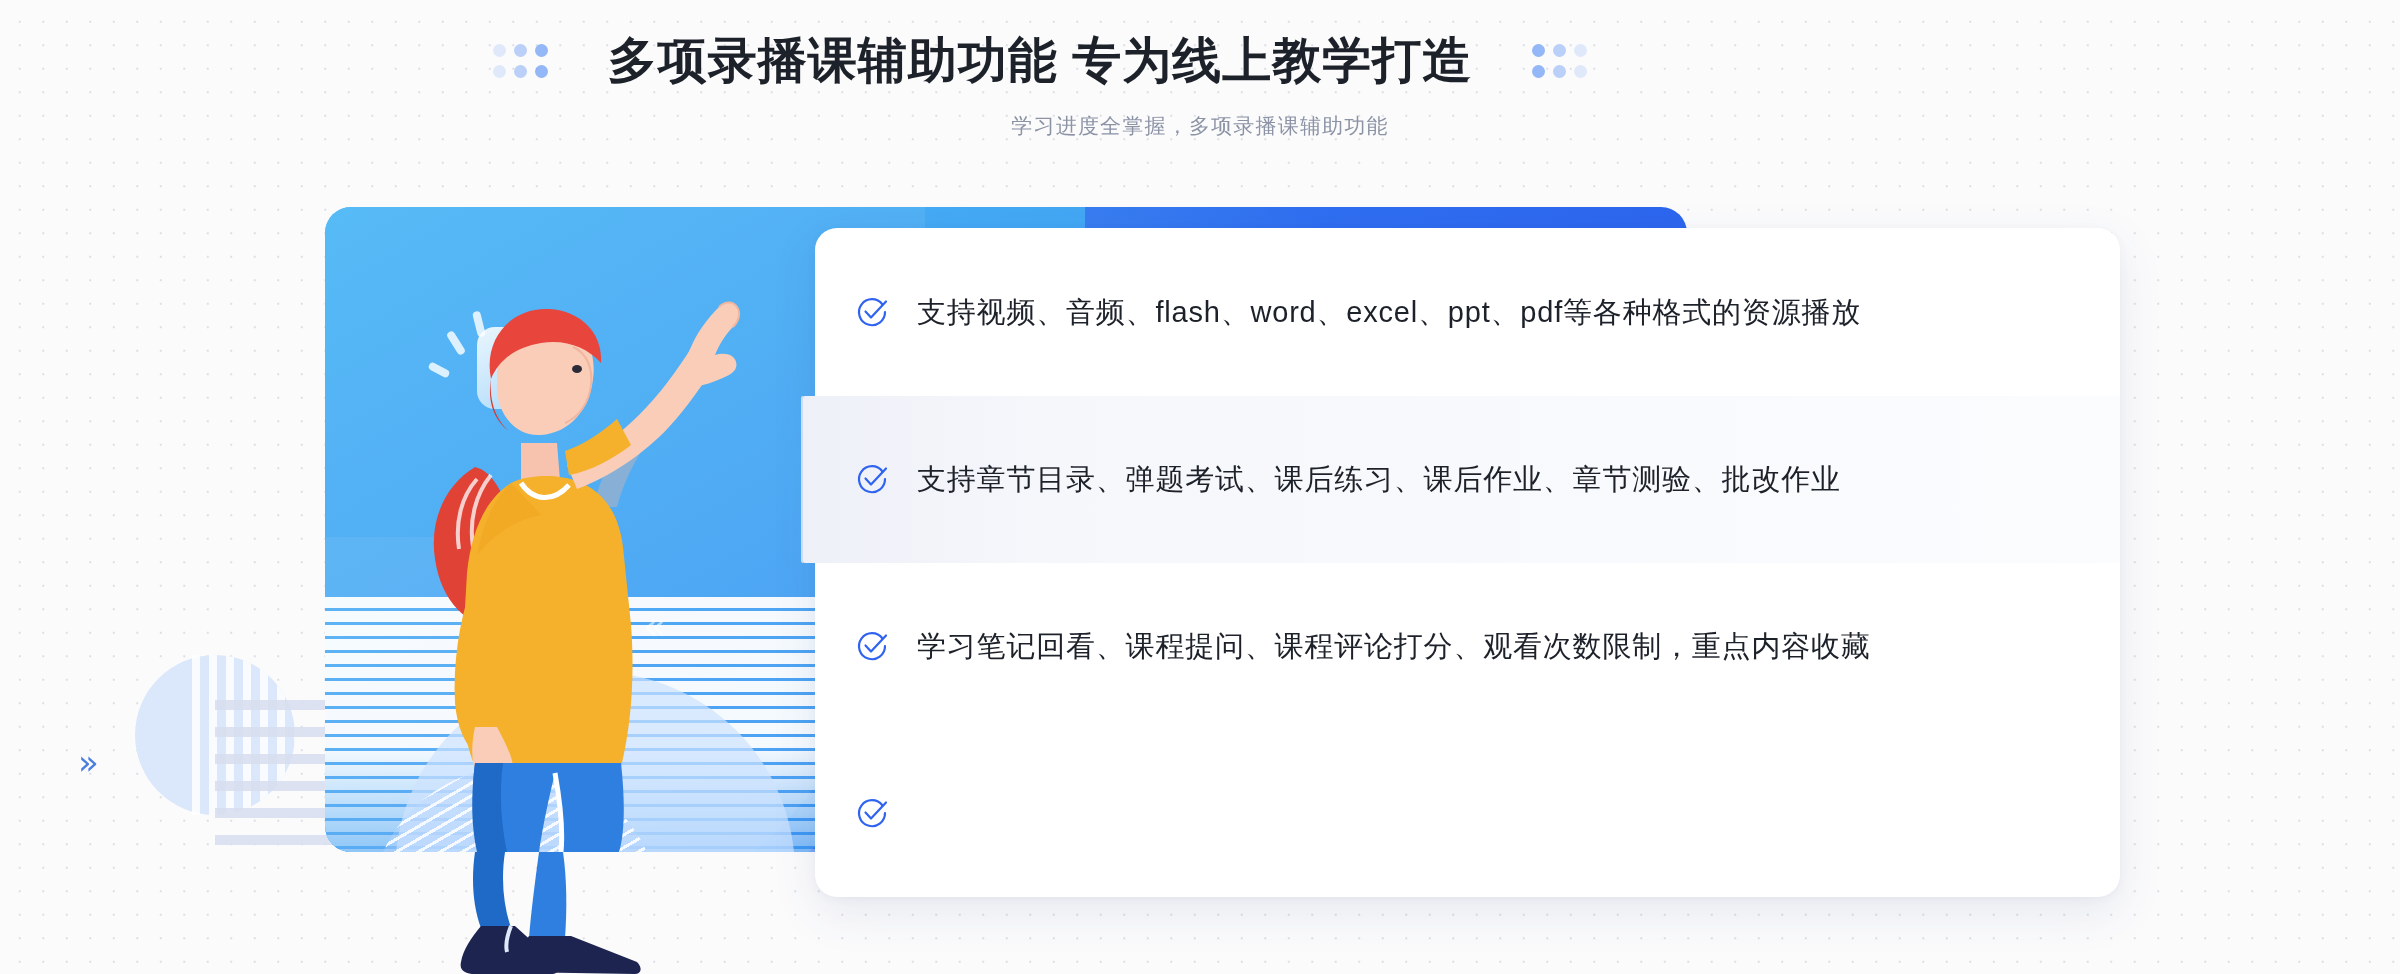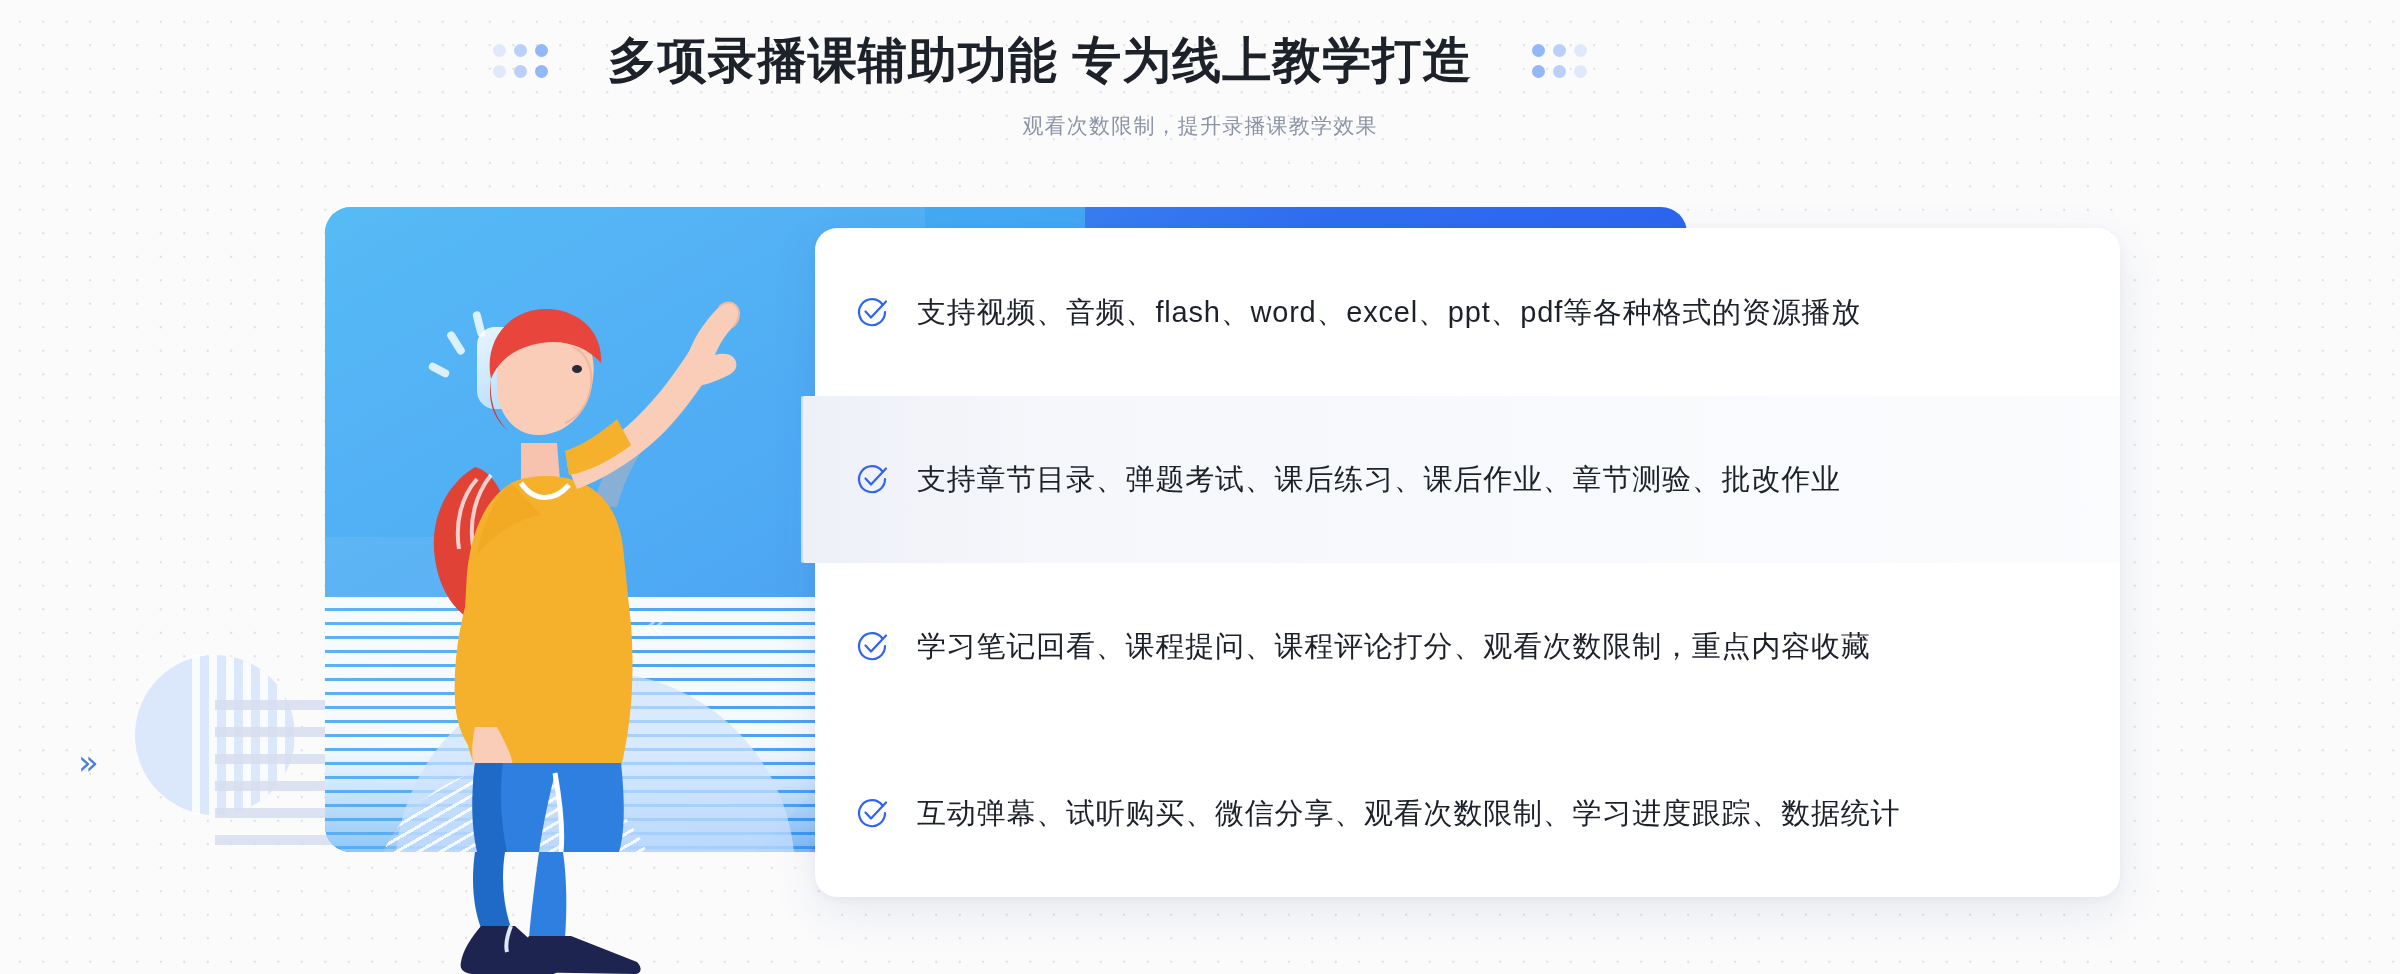--- a/index.html
+++ b/index.html
@@ -318,21 +318,21 @@
       <h1 class="page-title">多项录播课辅助功能 专为线上教学打造</h1>
       <span class="dot-cluster right">
         <i></i>
           <i></i>
           <i></i>
           <i></i>
           <i></i>
           <i></i>
       </span>
     </div>
-    <div class="page-subtitle">观看次数限制，提升录播课教学效果</div>
+    <div class="page-subtitle">学习进度全掌握，多项录播课辅助功能</div>
   </div>
 
   <div class="out-circle"></div>
   <div class="out-circle-stripes"></div>
   <div class="out-dash"></div>
   <div class="out-chevron">»</div>
 
   <div class="blue-panel">
     <div class="panel-arc"></div>
     <div class="panel-arc2"></div>
@@ -438,19 +438,18 @@
           <path d="M10.5 16.5 L 16 22.5 L 31 6.5" fill="none" stroke="#2f63f0" stroke-width="2.2" stroke-linecap="round" stroke-linejoin="round"></path>
         </svg>
         <span class="feature-text">学习笔记回看、课程提问、课程评论打分、观看次数限制，重点内容收藏</span>
       </div>
 
       <div class="feature-row">
         <svg class="check-icon" viewBox="0 0 34 34">
           <path d="M27.5 9.5 A 13 13 0 1 0 30 17" fill="none" stroke="#2f63f0" stroke-width="2.2" stroke-linecap="round"></path>
           <path d="M10.5 16.5 L 16 22.5 L 31 6.5" fill="none" stroke="#2f63f0" stroke-width="2.2" stroke-linecap="round" stroke-linejoin="round"></path>
         </svg>
-        <span class="feature-text">互动弹幕、试听购买、微信分享、观看次数限制、学习进度跟踪、数据统计</span>
       </div>
 
     </div>
   </div>
 
 </div>
 
 </body></html>

